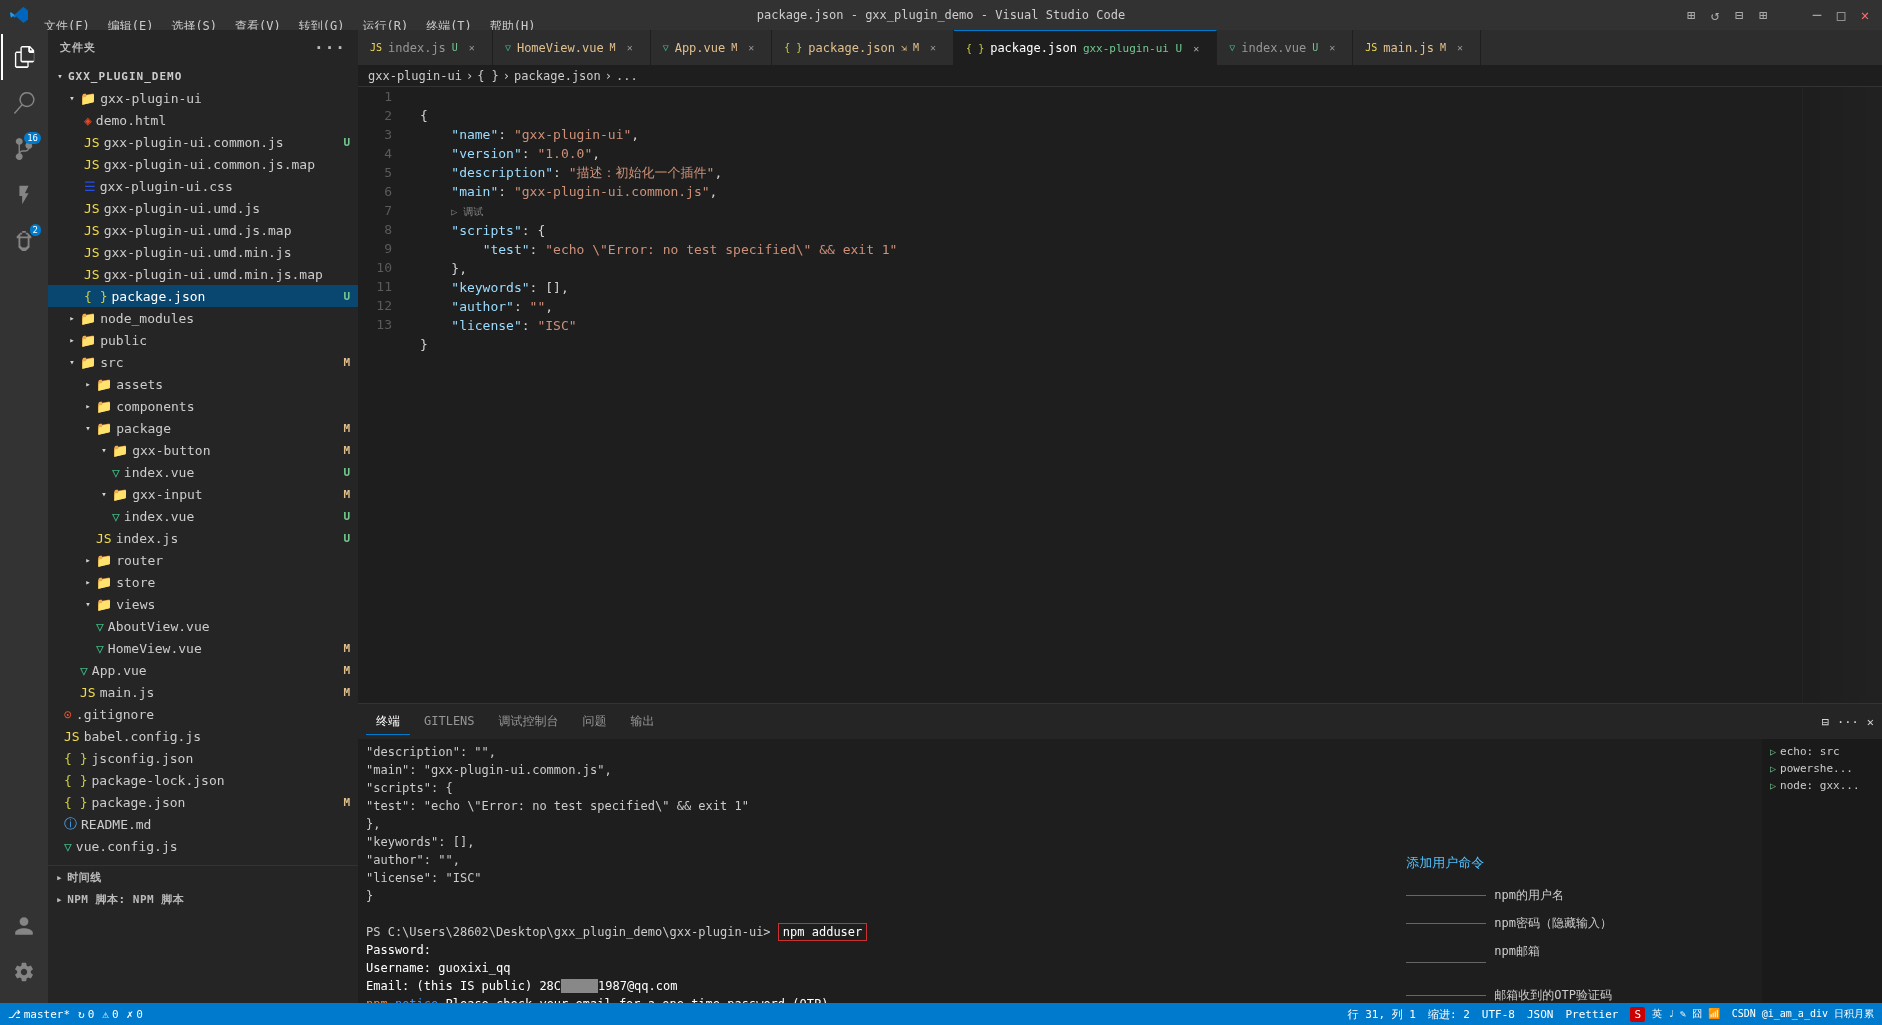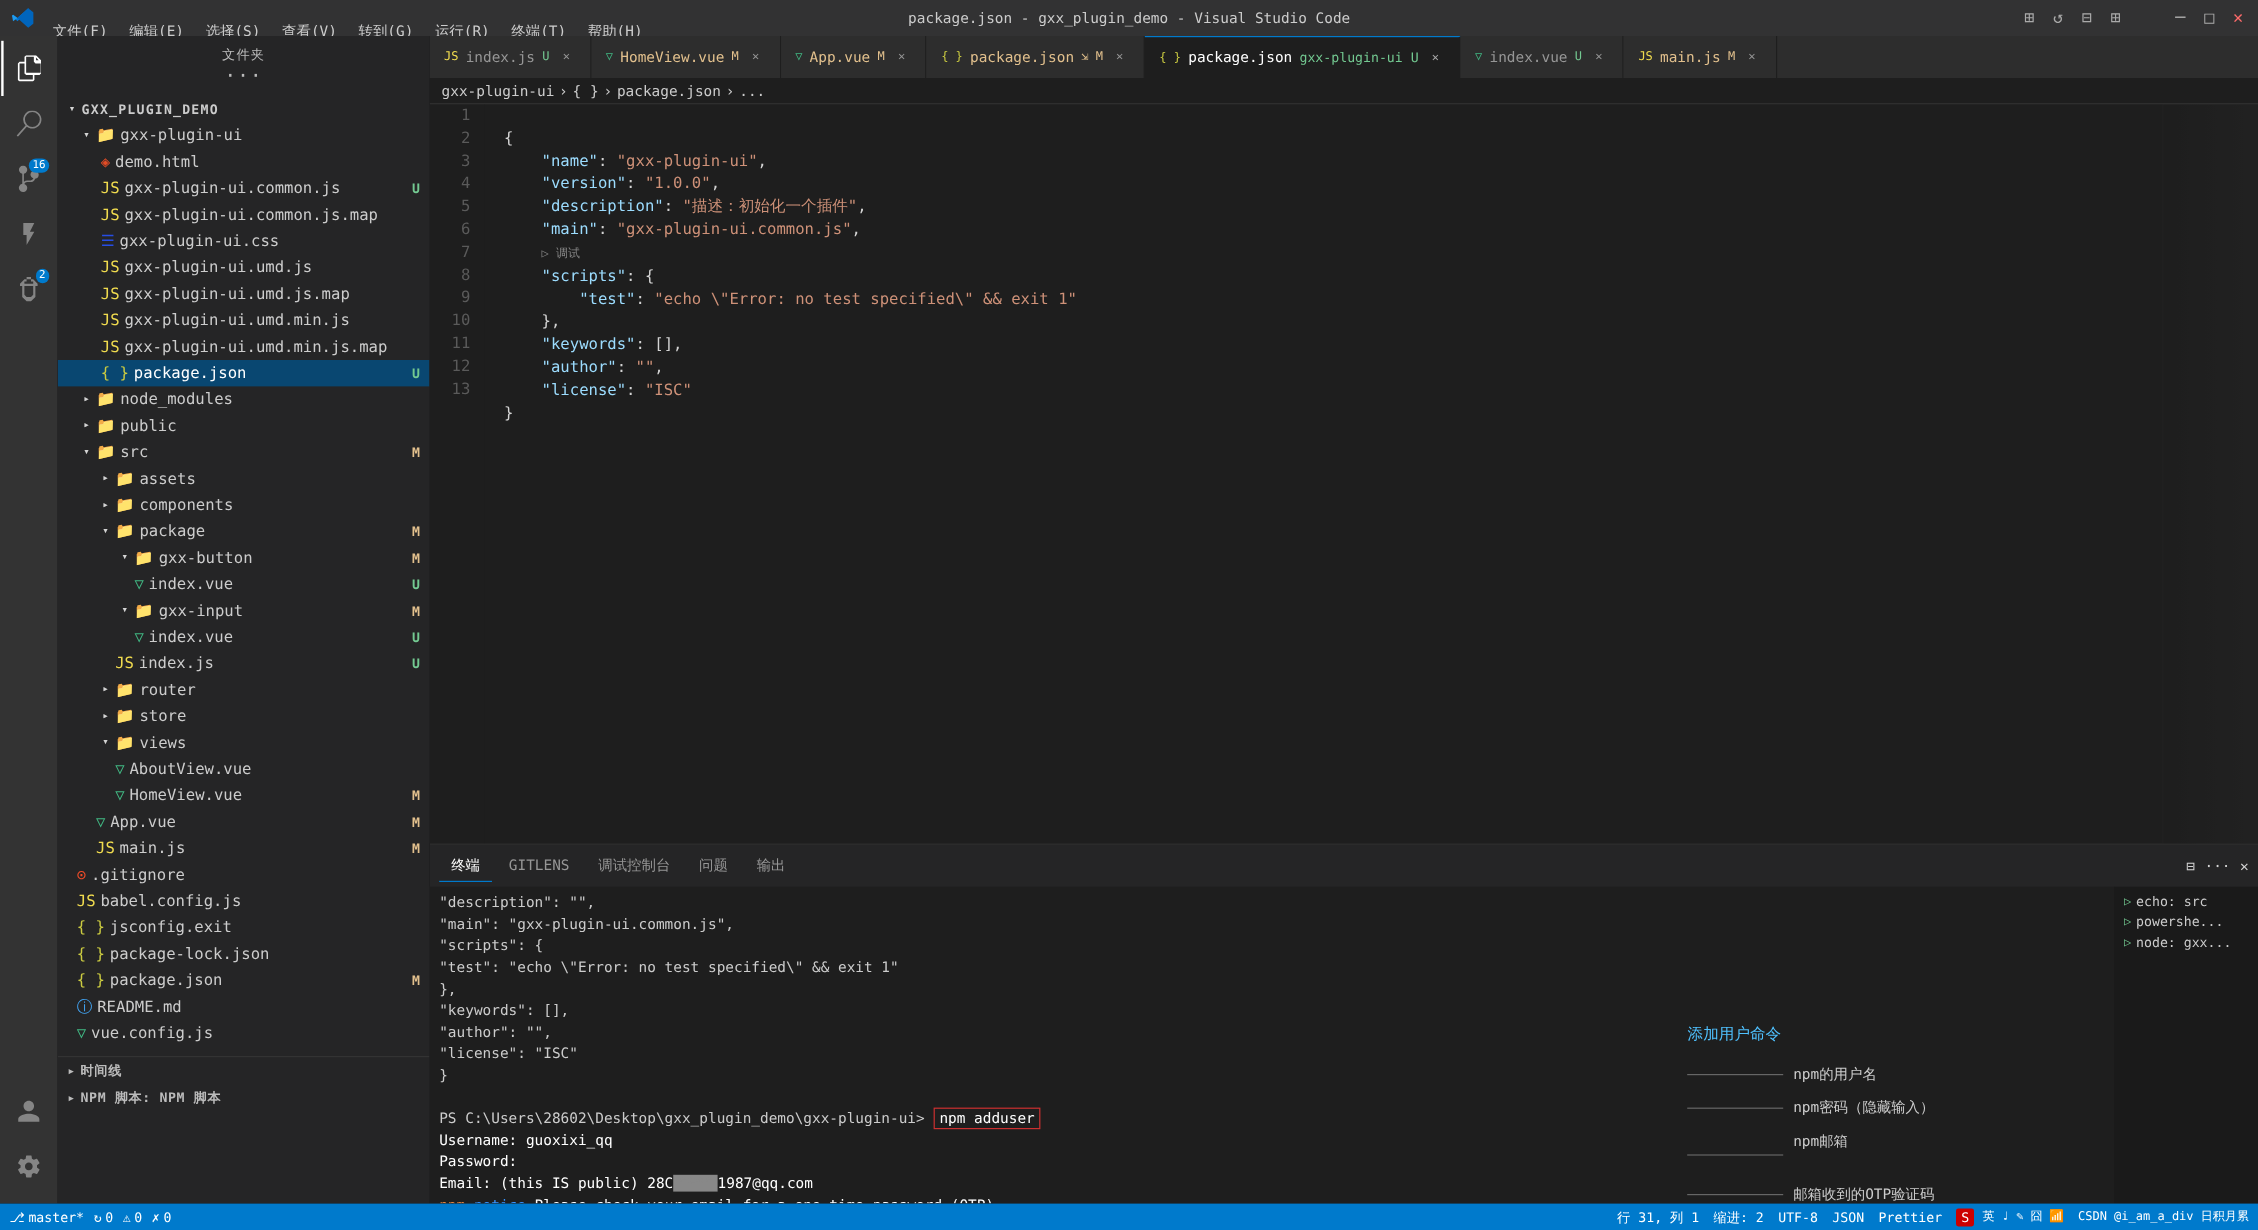--- a/index.html
+++ b/index.html
@@ -112,28 +112,27 @@
       width: 310px;
       background: #252526;
       display: flex;
       flex-direction: column;
       flex-shrink: 0;
       overflow: hidden;
     }
     .sidebar-header {
       padding: 8px 12px;
       font-size: 11px;
-      font-weight: 400;
+      font-weight: 700;
       color: #bbbbbb;
       text-transform: uppercase;
       letter-spacing: 1px;
       display: flex;
       align-items: center;
       justify-content: space-between;
-      flex-direction: column;
     }
     .sidebar-content {
       flex: 1;
       overflow-y: auto;
       overflow-x: hidden;
     }
     .sidebar-content::-webkit-scrollbar { width: 4px; }
     .sidebar-content::-webkit-scrollbar-track { background: transparent; }
     .sidebar-content::-webkit-scrollbar-thumb { background: #424242; }
 
@@ -630,21 +629,21 @@
       <div class="tree-item" style="padding-left:16px">
         <span class="tree-icon" style="color:#f14c28">⊙</span>
         <span class="tree-label">.gitignore</span>
       </div>
       <div class="tree-item" style="padding-left:16px">
         <span class="tree-icon" style="color:#f0db4f">JS</span>
         <span class="tree-label">babel.config.js</span>
       </div>
       <div class="tree-item" style="padding-left:16px">
         <span class="tree-icon" style="color:#cbcb41">{ }</span>
-        <span class="tree-label">jsconfig.exit</span>
+        <span class="tree-label">jsconfig.json</span>
       </div>
       <div class="tree-item" style="padding-left:16px">
         <span class="tree-icon" style="color:#cbcb41">{ }</span>
         <span class="tree-label">package-lock.json</span>
       </div>
       <div class="tree-item" style="padding-left:16px">
         <span class="tree-icon" style="color:#cbcb41">{ }</span>
         <span class="tree-label">package.json</span>
         <span class="tree-badge tree-badge-yellow">M</span>
       </div>
@@ -808,22 +807,22 @@
               <div><span class="t-prompt">  },</span></div>
               <div><span class="t-prompt">  "keywords": [],</span></div>
               <div><span class="t-prompt">  "author": "",</span></div>
               <div><span class="t-prompt">  "license": "ISC"</span></div>
               <div><span class="t-prompt">}</span></div>
               <div>&nbsp;</div>
               <div>
                 <span class="t-prompt">PS C:\Users\28602\Desktop\gxx_plugin_demo\gxx-plugin-ui&gt; </span>
                 <span style="border:1px solid #cc3030;padding:1px 4px;color:#fff">npm adduser</span>
               </div>
+              <div><span class="t-cmd">Password:</span></div>
               <div><span class="t-cmd">Username: guoxixi_qq</span></div>
-              <div><span class="t-cmd">Password:</span></div>
               <div><span class="t-cmd">Email: (this IS public) 28C<span style="background:#888;color:#888;padding:0 4px">****</span>1987@qq.com</span></div>
               <div>
                 <span style="color:#f0883e">npm</span>
                 <span style="color:#3794ff"> notice </span>
                 <span class="t-cmd">Please check your email for a one-time password (OTP)</span>
               </div>
 
               <div style="position:absolute;right:150px;top:112px;font-size:12px;color:#cccccc;line-height:24px">
                 <div style="color:#4fc1ff;font-size:13px;margin-bottom:8px">添加用户命令</div>
                 <div style="display:flex;align-items:center;margin-bottom:4px">

